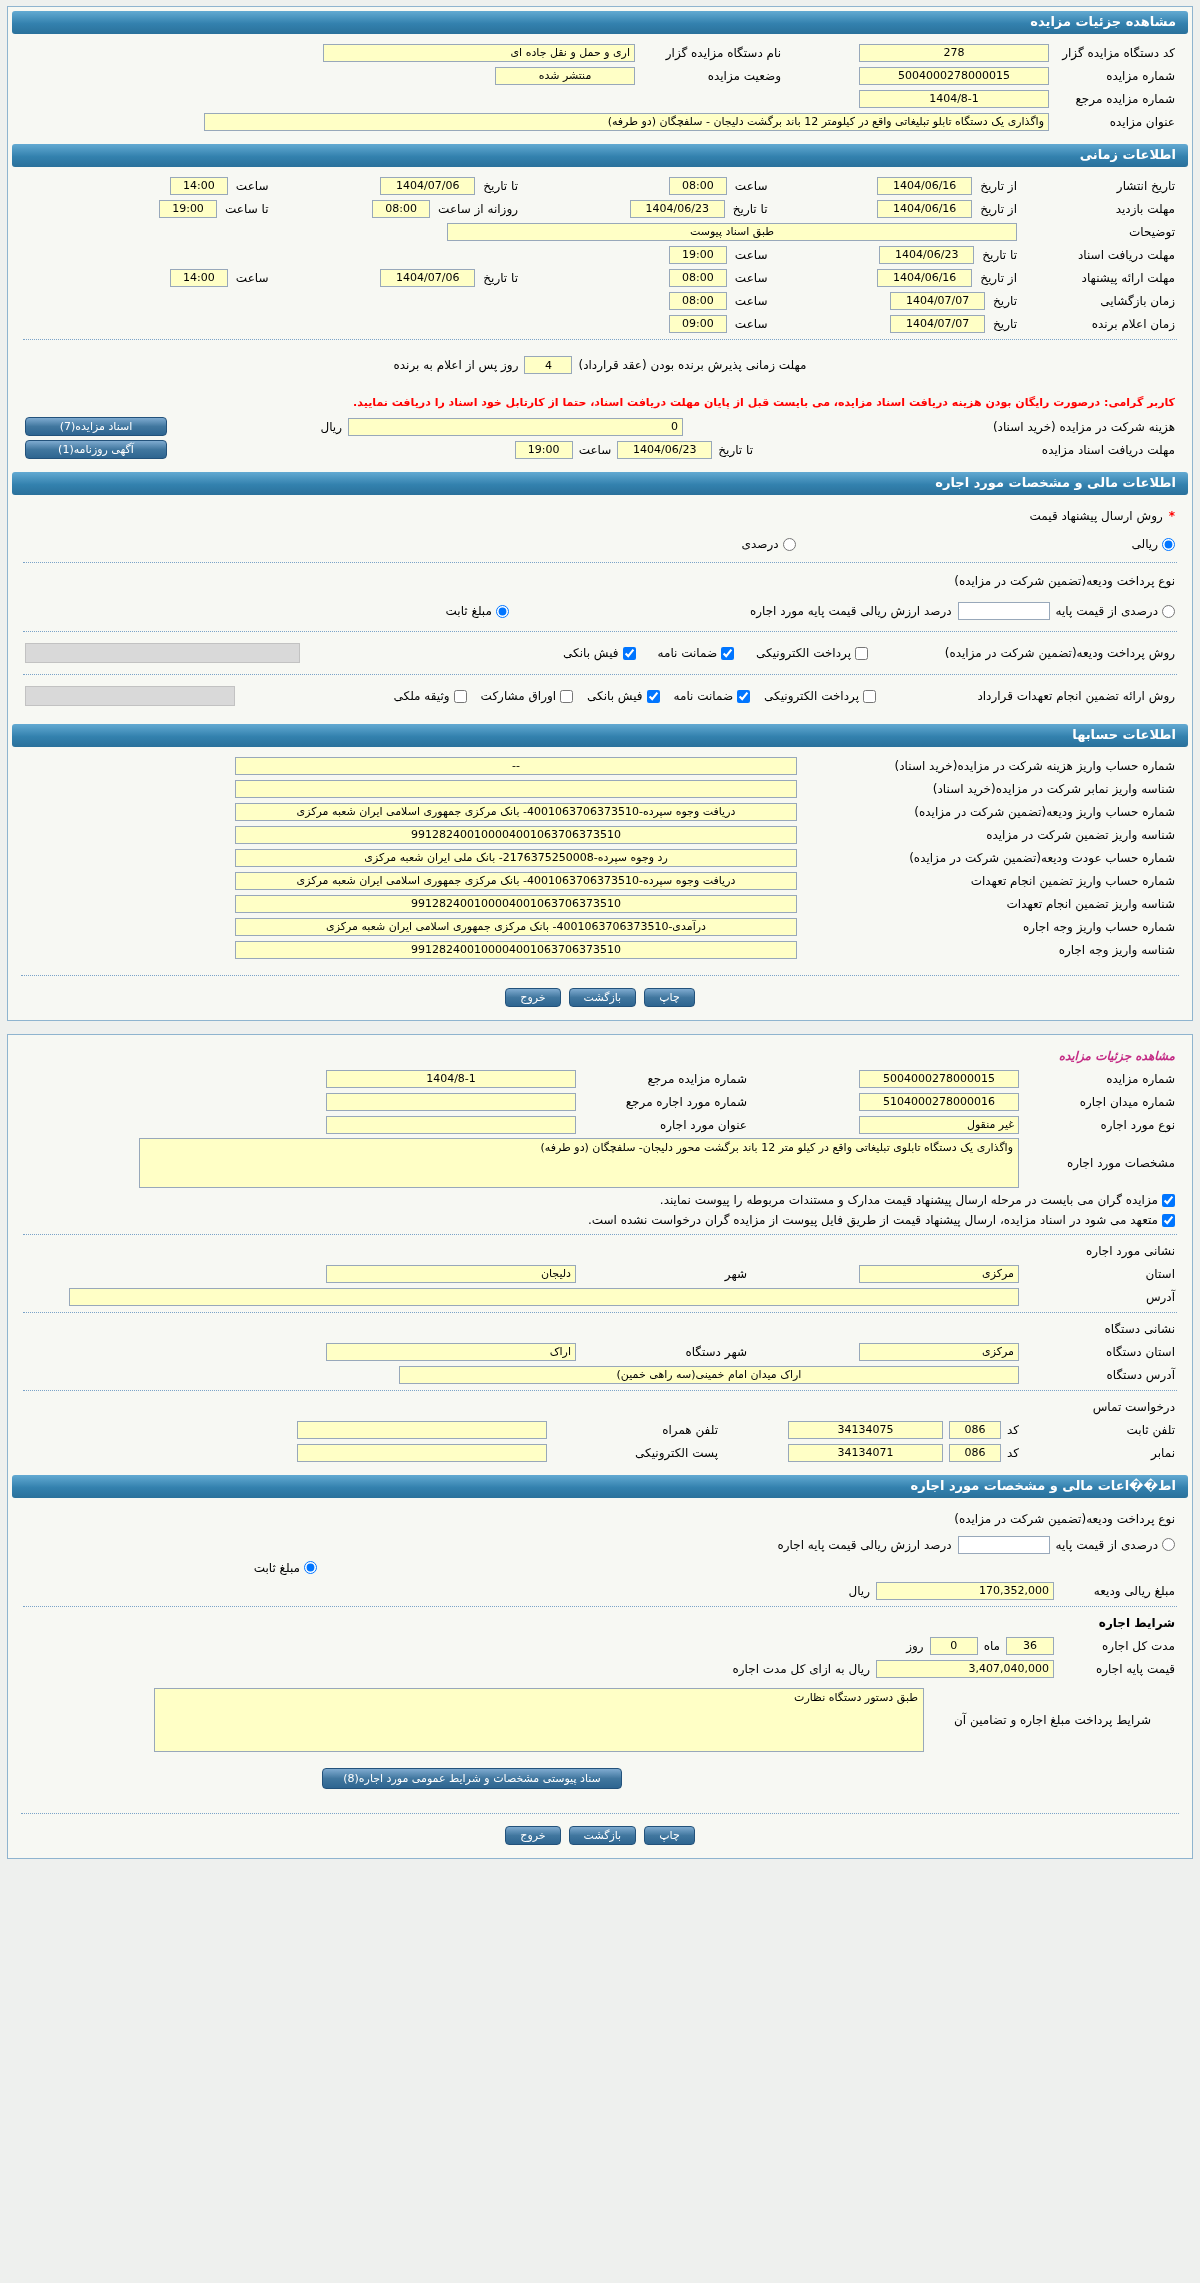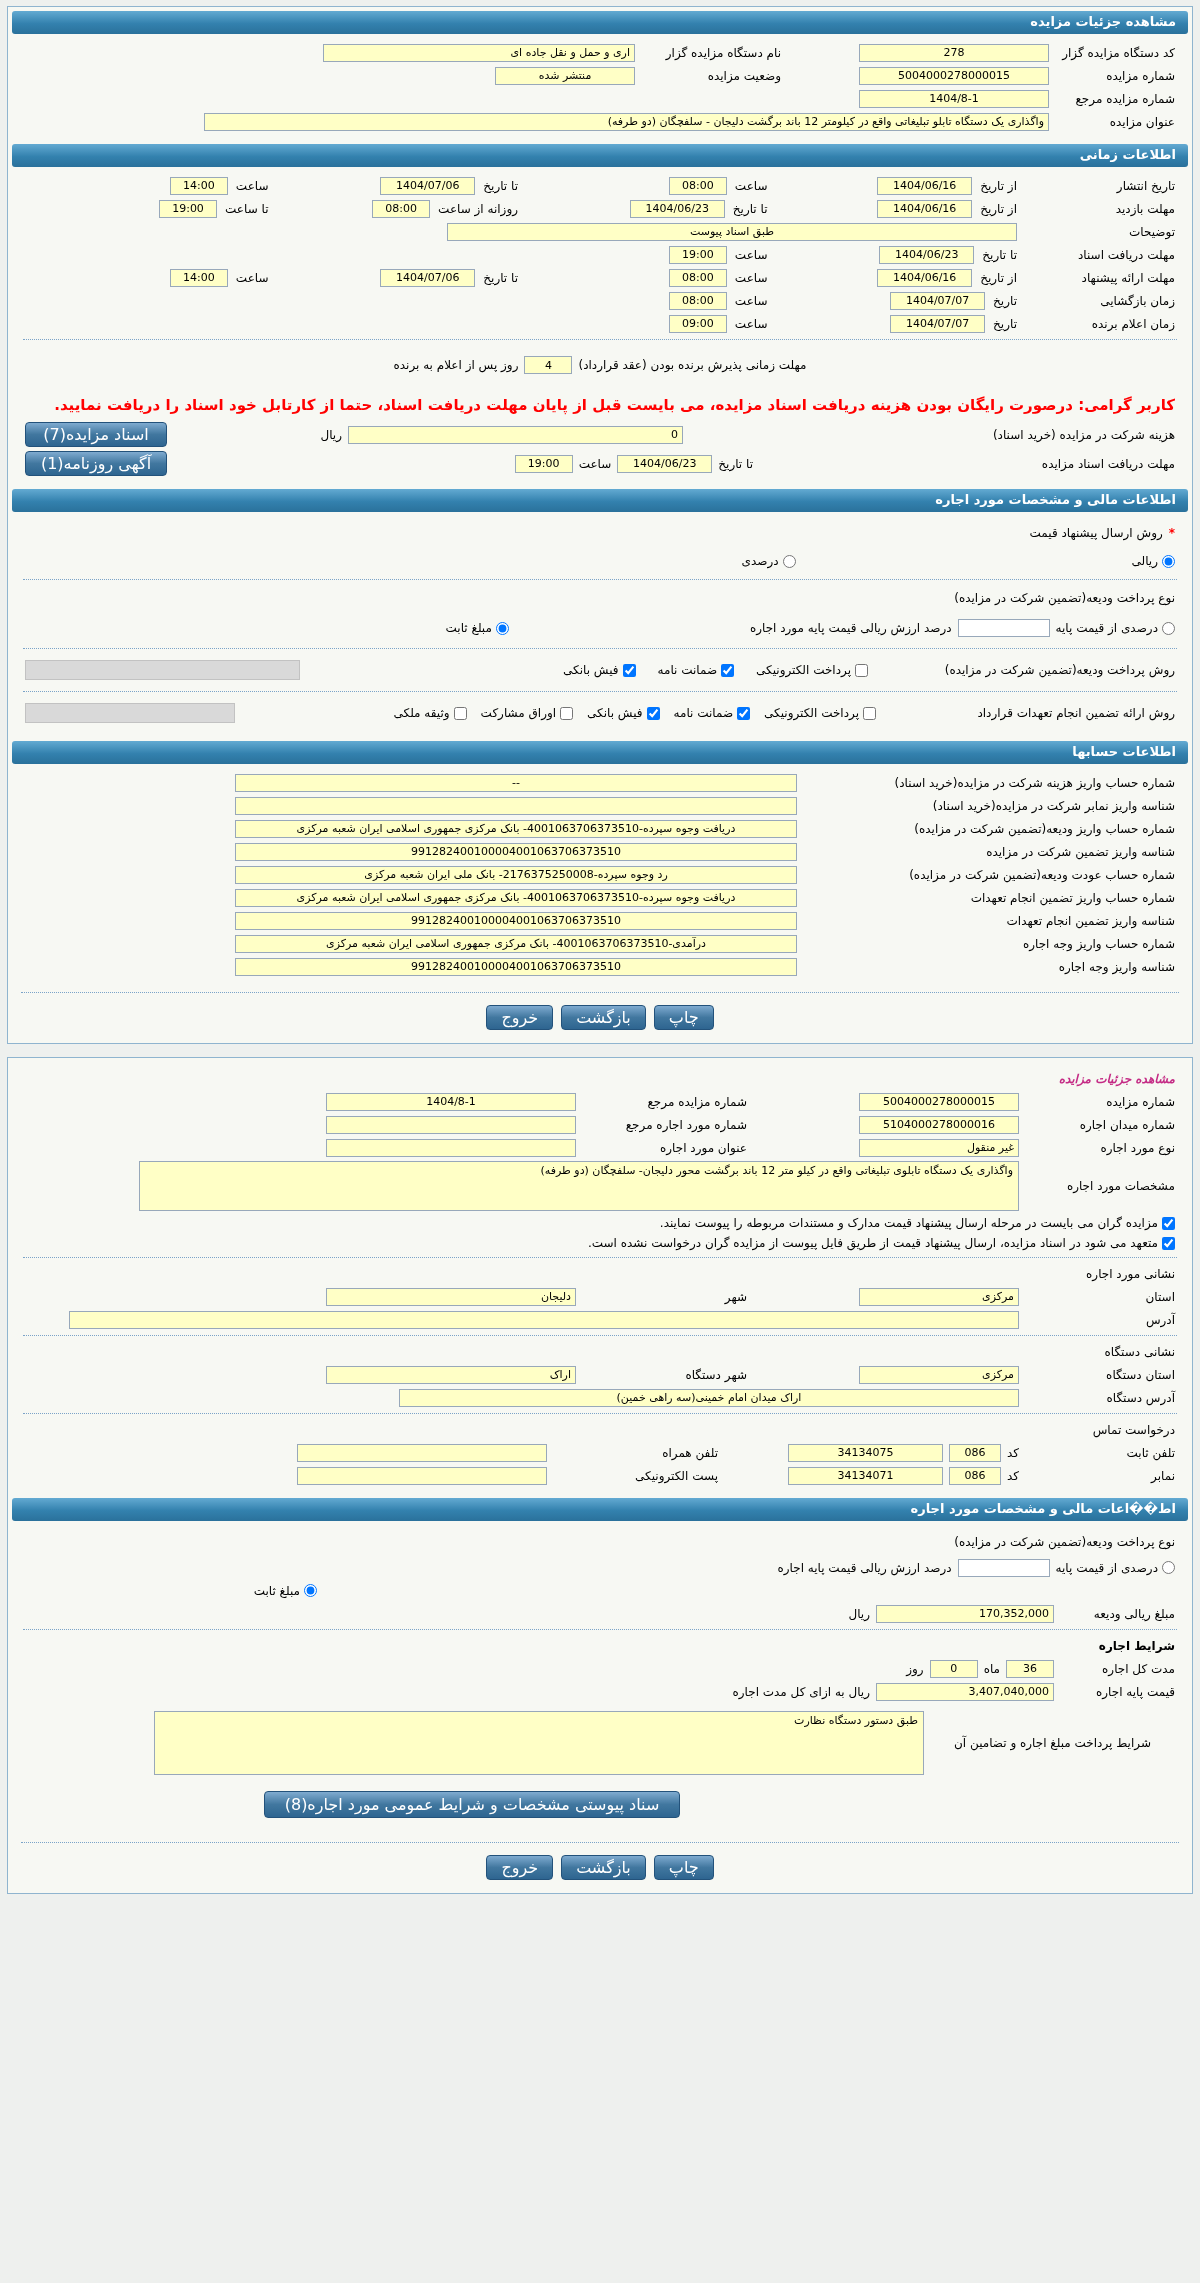--- a/index.html
+++ b/index.html
@@ -10,24 +10,24 @@
   .sec-pad{padding:6px 2px 10px}
   .row{display:flex;align-items:center;padding:2px 12px;min-height:23px;gap:6px}
   .rowsp{display:flex;align-items:center;padding:7px 12px;gap:6px}
   .lbl{white-space:nowrap}
   .yf{background:#ffffc6;border:1px solid #98a8ba;height:18px;font-size:11px;padding:0 4px;font-family:inherit;color:#000}
   .wf{background:#fff;border:1px solid #98a8ba;height:18px;width:92px;font-family:inherit;font-size:11px}
   .ta-c{text-align:center}
   .tl{width:152px}
   .tg{flex:1;display:flex;align-items:center;gap:8px}
   .dsep{border-top:1px dotted #7ba3c8;margin:4px 10px}
-  .btn{background:linear-gradient(180deg,#7fabd0 0%,#41779f 50%,#2e6590 100%);border:1px solid #23527b;color:#fff;font-size:16px;font-family:inherit;border-radius:4px;padding:2px 14px;cursor:pointer;white-space:nowrap}
+  .btn{background:linear-gradient(180deg,#7fabd0 0%,#41779f 50%,#2e6590 100%);border:1px solid #23527b;color:#fff;font-size:11px;font-family:inherit;border-radius:4px;padding:2px 14px;cursor:pointer;white-space:nowrap}
   .btn-row{display:flex;justify-content:center;gap:8px;padding:8px 0 10px}
   .gray-box{background:#d9d9d9;border:1px solid #c2c2c2;height:20px}
-  .warn{color:#ff0000;font-size:15px;font-weight:bold;padding:4px 12px 6px}
+  .warn{color:#ff0000;font-size:11px;font-weight:bold;padding:4px 12px 6px}
   .plink{color:#c42b85;font-style:italic;font-weight:bold;font-size:12px;text-decoration:none}
   .opt{display:flex;align-items:center;gap:4px;white-space:nowrap}
   .chk{display:flex;align-items:flex-end;gap:4px;white-space:nowrap}
   .ta{background:#ffffc6;border:1px solid #98a8ba;font-family:inherit;font-size:11px;padding:2px 5px;resize:none}
   .sect-lbl{font-weight:bold}
   .req{color:#ff0000;font-weight:bold}
 </style>
 </head>
 <body>
 

